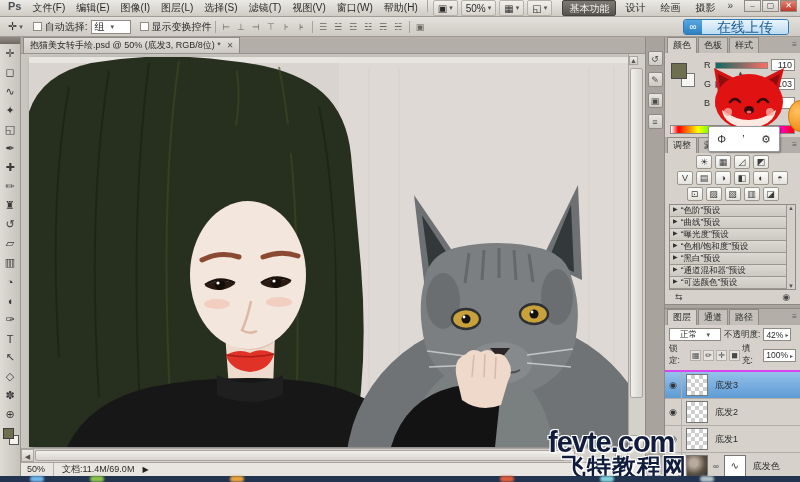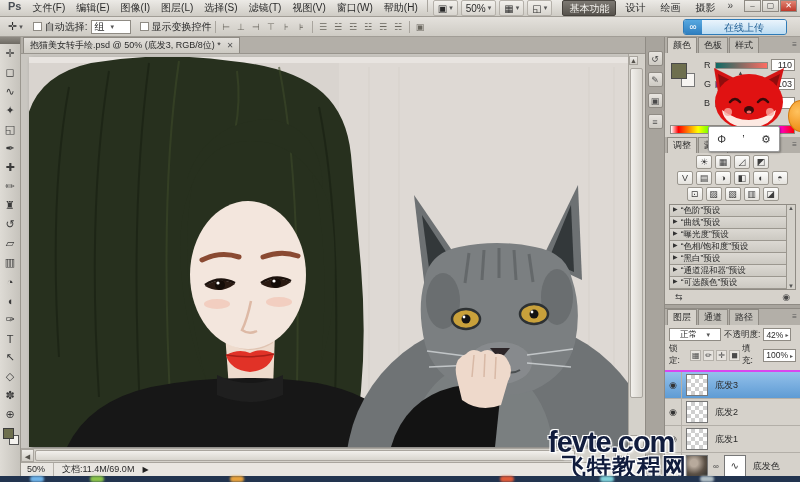--- a/index.html
+++ b/index.html
@@ -32,21 +32,21 @@
     display:flex; align-items:center; padding:0 4px; }
   .opt-tool { display:flex; align-items:center; gap:2px; padding:0 4px; font-size:11px; }
   .chk { width:9px; height:9px; border:1px solid #8f8b84; background:#fff; margin:0 3px 0 6px; }
   .opt-select { display:flex; align-items:center; gap:6px; border:1px solid #8f8b84; background:#fff;
     padding:0 3px; height:14px; min-width:40px; margin:0 3px; }
   .opt-ico { width:15px; text-align:center; color:#6a675f; font-size:9px; }
   .upload-btn { position:absolute; left:683px; top:2px; height:16px; display:flex; align-items:stretch;
     border:1px solid #2e7bb8; border-radius:3px; overflow:hidden; }
   .upload-ico { background:linear-gradient(#57a8e0,#2f7fc0); color:#fff; width:18px; text-align:center;
     font-size:10px; line-height:14px; }
-  .upload-lbl { background:linear-gradient(#eaf4fc,#bcdcf2); color:#1d5d93; padding:1px 22px; font-size:10px; line-height:13px; }
+  .upload-lbl { background:linear-gradient(#eaf4fc,#bcdcf2); color:#1d5d93; padding:1px 15px; font-size:14px; line-height:13px; }
 
   
   .tabbar { position:absolute; left:21px; top:37px; width:624px; height:17px;
     background:#b3afa8; border-bottom:1px solid #98948d; display:flex; align-items:flex-end; }
   .doc-tab { height:16px; background:linear-gradient(#e2dfda,#cdcac3); border:1px solid #8f8b84; border-bottom:none;
     display:flex; align-items:center; gap:6px; padding:0 6px; font-size:9px; margin-left:2px; white-space:nowrap; }
   .tab-close { font-size:8px; color:#555; }
 
   
   .toolbox { position:absolute; left:0; top:37px; width:21px; height:439px;

